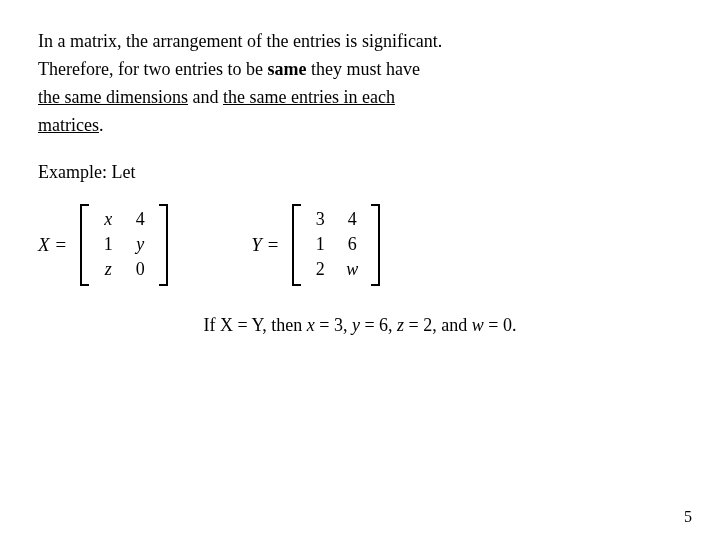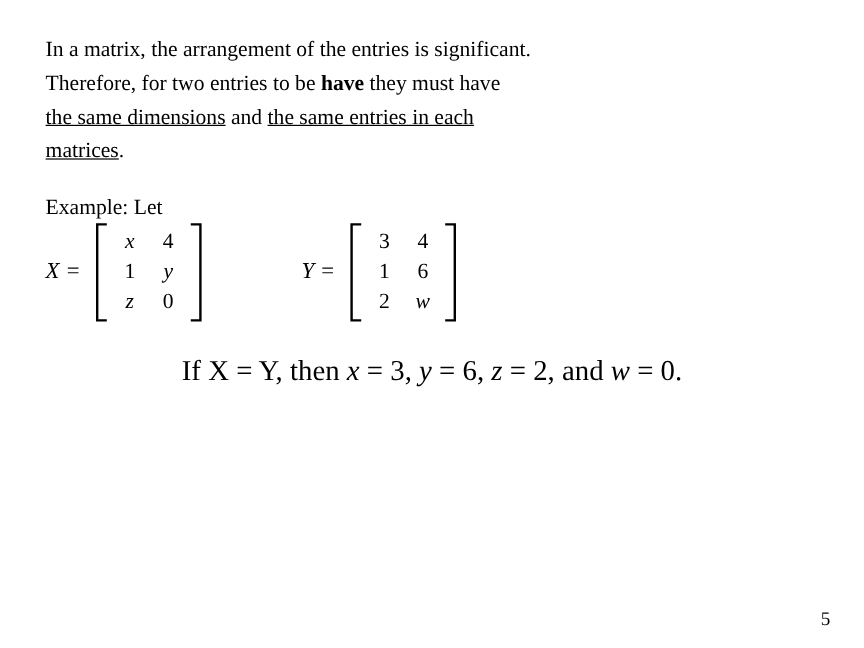--- a/index.html
+++ b/index.html
@@ -26,21 +26,21 @@
 
     .underline {
       text-decoration: underline;
     }
 
     .bold {
       font-weight: bold;
     }
 
     .example-label {
-      margin-bottom: 2px;
+      margin-bottom: 20px;
       font-size: 18px;
     }
 
     .matrices-row {
       display: flex;
       align-items: center;
       justify-content: flex-start;
       margin-bottom: 28px;
       gap: 0px;
     }
@@ -79,21 +79,21 @@
 
     .cell-num {
       font-style: normal;
       font-size: 18px;
       min-width: 14px;
       text-align: center;
     }
 
     .conclusion {
       text-align: center;
-      font-size: 24px;
+      font-size: 18px;
       margin-bottom: 4px;
     }
 
     .page-number {
       position: absolute;
       bottom: 14px;
       right: 28px;
       font-size: 16px;
     }
 
@@ -107,21 +107,21 @@
       display: inline-block;
     }
   </style>
 </head>
 <body>
 
 <div class="content">
 
   <p class="paragraph">
     <span>In a matrix, the arrangement of the entries is significant.</span><br>
-    <span>Therefore, for two entries to be </span><span class="bold">have</span><span> they must have</span><br>
+    <span>Therefore, for two entries to be </span><span class="bold">same</span><span> they must have</span><br>
     <span class="underline">the same dimensions</span><span> and </span><span class="underline">the same entries in each</span><br>
     <span class="underline">matrices</span><span>.</span>
   </p>
 
   <p class="example-label">Example: Let</p>
 
   <div class="matrices-row">
 
     <div class="matrix-equation">
       <span class="eq-label">X =</span>

